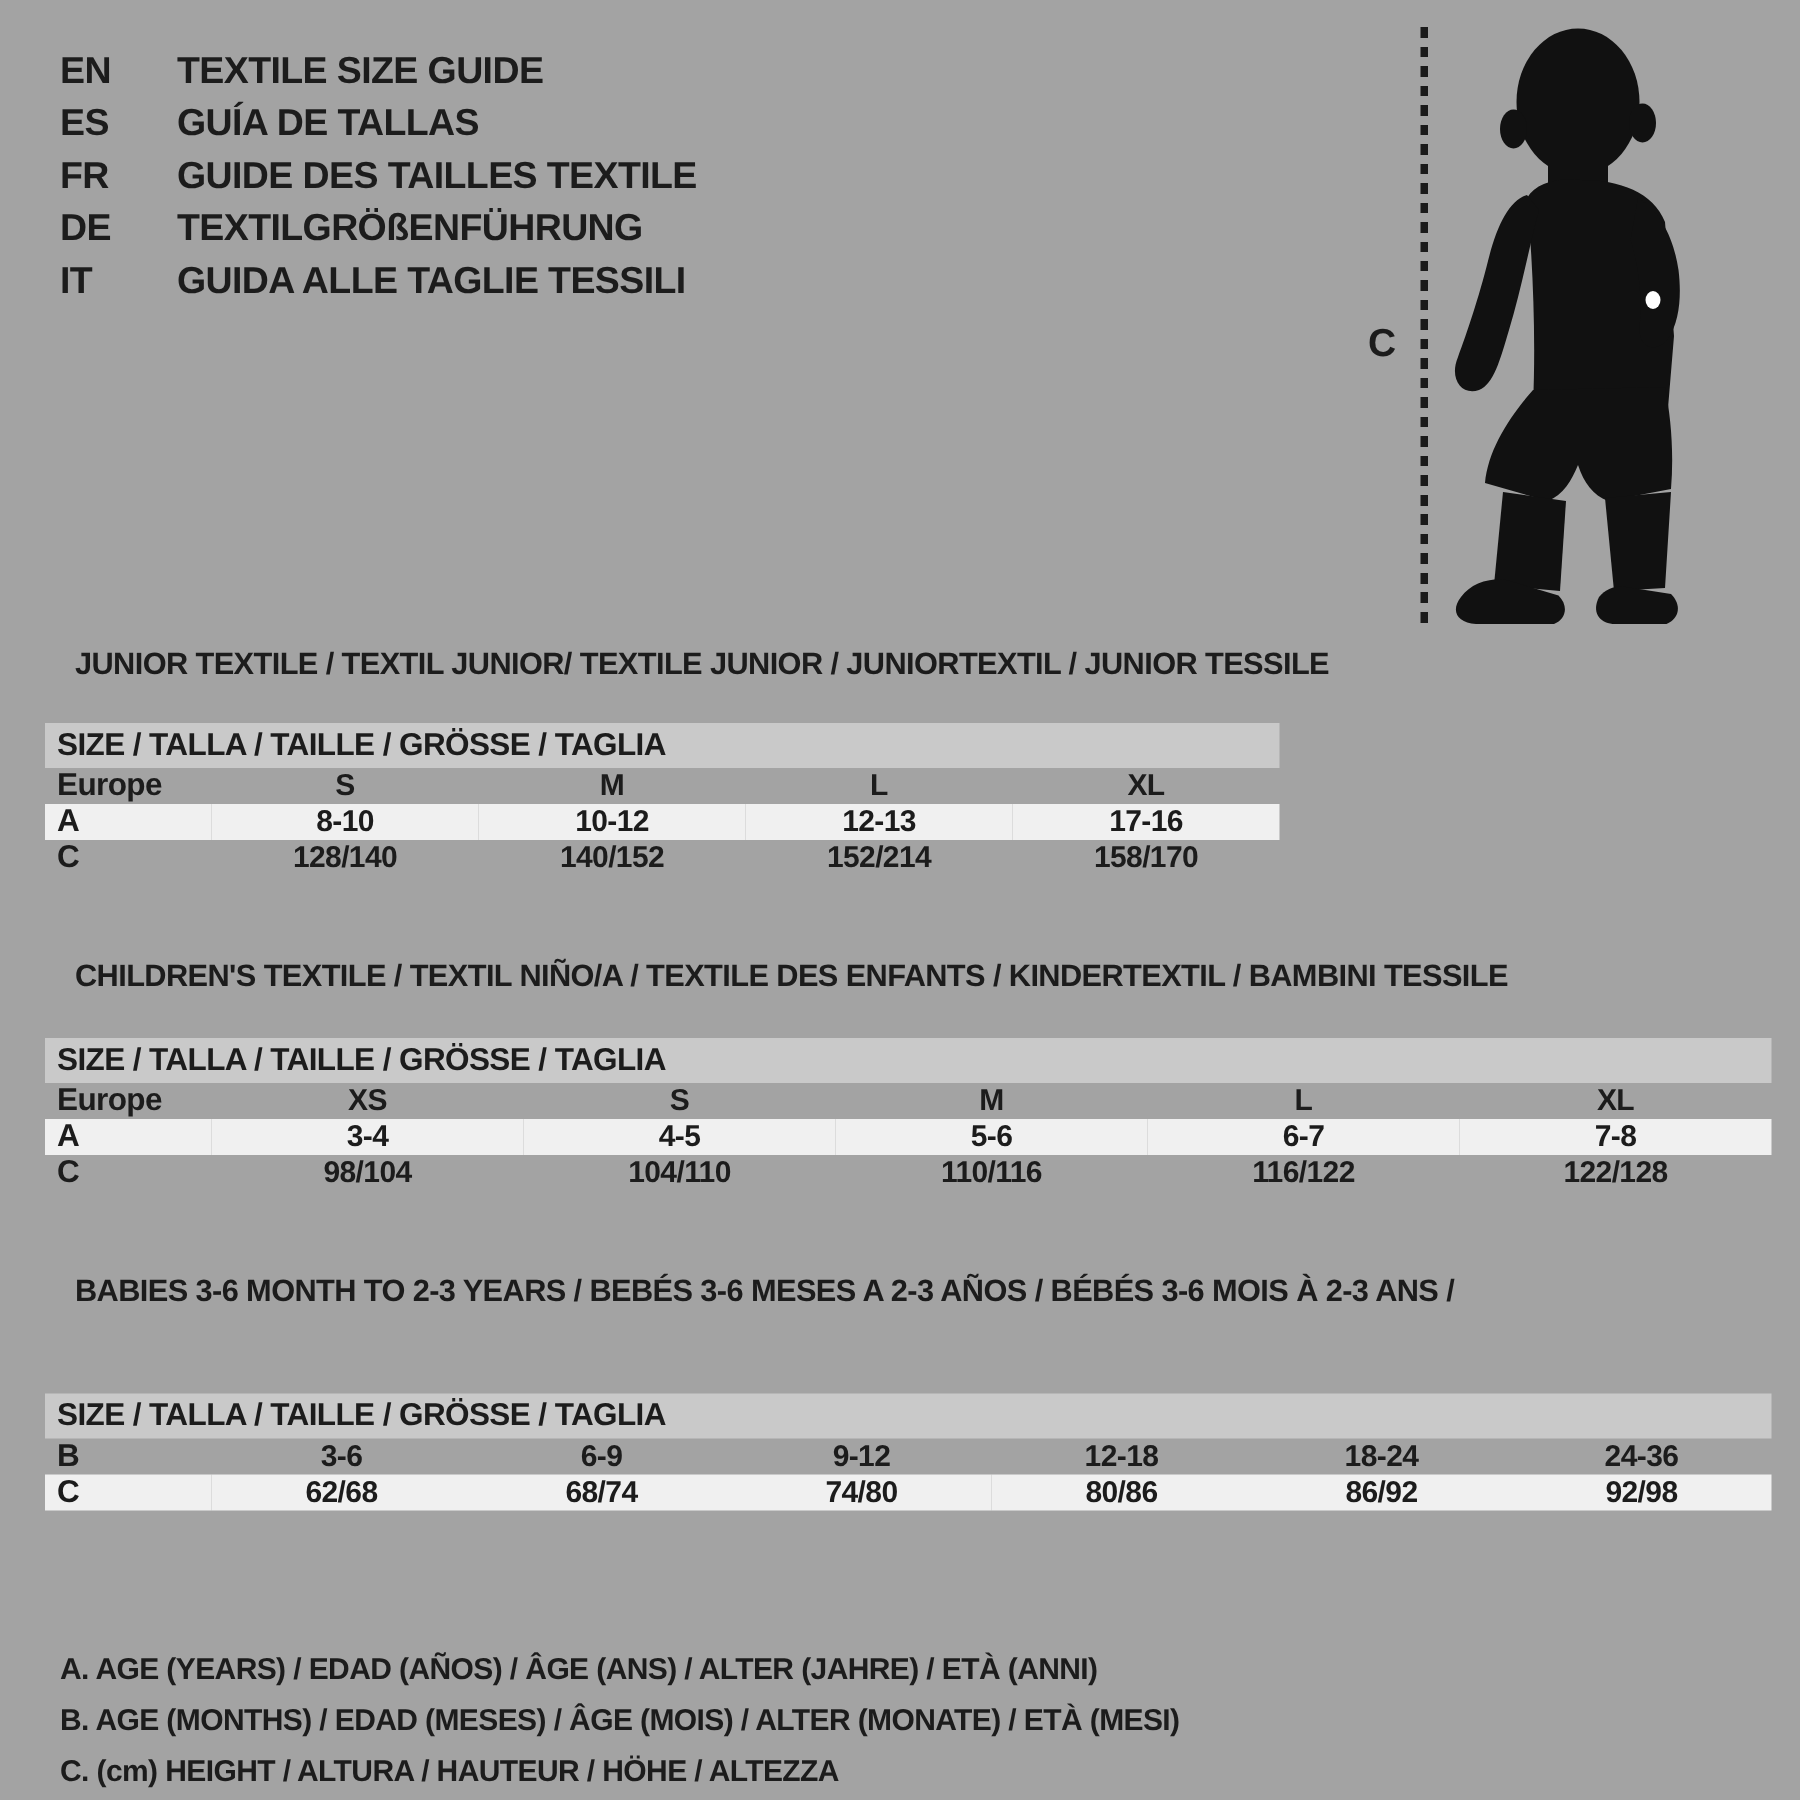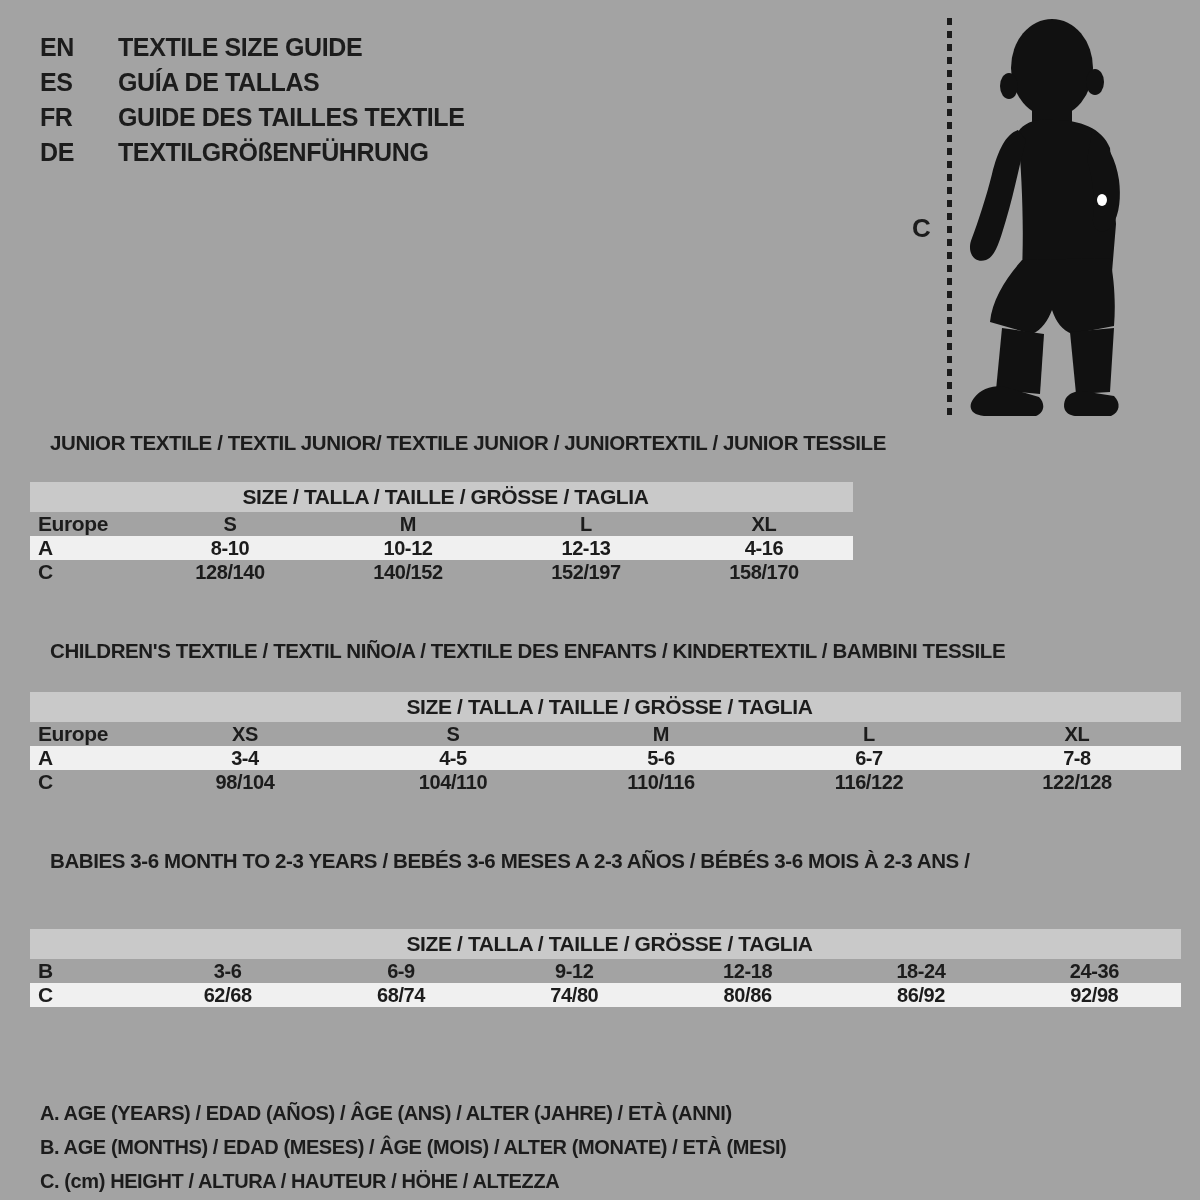--- a/index.html
+++ b/index.html
@@ -27,21 +27,21 @@
   
   table.size-table{
     position:absolute;border-collapse:collapse;table-layout:fixed;
     font-size:20px;font-weight:700;color:#1c1c1c;
   }
   #junior-table{left:30px;top:482px;width:823px;}
   #children-table{left:30px;top:692px;width:1151px;}
   #babies-table{left:30px;top:929px;width:1151px;}
   col.col-label{width:111px;}
   th.band{
-    background:#c9c9c9;height:30px;text-align:center;
+    background:#c9c9c9;height:30px;text-align:left;
     padding:0 0 0 8px;font-size:21px;font-weight:700;letter-spacing:-0.4px;
   }
   td{height:20px;text-align:center;padding:0;}
   td.lbl{text-align:left;padding-left:8px;font-size:21px;}
   tbody tr:nth-child(even){background:#f0f0f0;}
   
   .notes{position:absolute;left:40px;top:1072px;font-size:20px;line-height:34px;margin-top:24px;}
   .note-line{white-space:nowrap;}
 </style>
 </head>
@@ -54,20 +54,23 @@
       <span class="lang-code">EN</span><span>TEXTILE SIZE GUIDE</span>
     </div>
     <div class="lang-row">
       <span class="lang-code">ES</span><span>GUÍA DE TALLAS</span>
     </div>
     <div class="lang-row">
       <span class="lang-code">FR</span><span>GUIDE DES TAILLES TEXTILE</span>
     </div>
     <div class="lang-row">
       <span class="lang-code">DE</span><span>TEXTILGRÖßENFÜHRUNG</span>
+    </div>
+    <div class="lang-row">
+      <span class="lang-code">IT</span><span>GUIDA ALLE TAGLIE TESSILI</span>
     </div>
   </div>
 
   <div class="measure-line"></div>
   <div class="measure-label">C</div>
   <svg class="silhouette" width="178" height="402" viewBox="0 0 178 402" xmlns="http://www.w3.org/2000/svg">
     <g fill="#111111">
       <ellipse cx="90" cy="52" rx="41" ry="49"></ellipse>
       <ellipse cx="47" cy="70" rx="9" ry="13"></ellipse>
       <ellipse cx="133" cy="66" rx="9" ry="13"></ellipse>
@@ -104,27 +107,27 @@
         <td>S</td>
         <td>M</td>
         <td>L</td>
         <td>XL</td>
       </tr>
       <tr>
         <td class="lbl">A</td>
         <td>8-10</td>
         <td>10-12</td>
         <td>12-13</td>
-        <td>4-16</td>
+        <td>17-16</td>
       </tr>
       <tr>
         <td class="lbl">C</td>
         <td>128/140</td>
         <td>140/152</td>
-        <td>152/197</td>
+        <td>152/214</td>
         <td>158/170</td>
       </tr>
     </tbody>
   </table>
 
   <div class="section-title" id="children-title">CHILDREN'S TEXTILE / TEXTIL NIÑO/A / TEXTILE DES ENFANTS / KINDERTEXTIL / BAMBINI TESSILE</div>
   <table class="size-table" id="children-table">
     <colgroup>
         <col class="col-label">
         <col>

